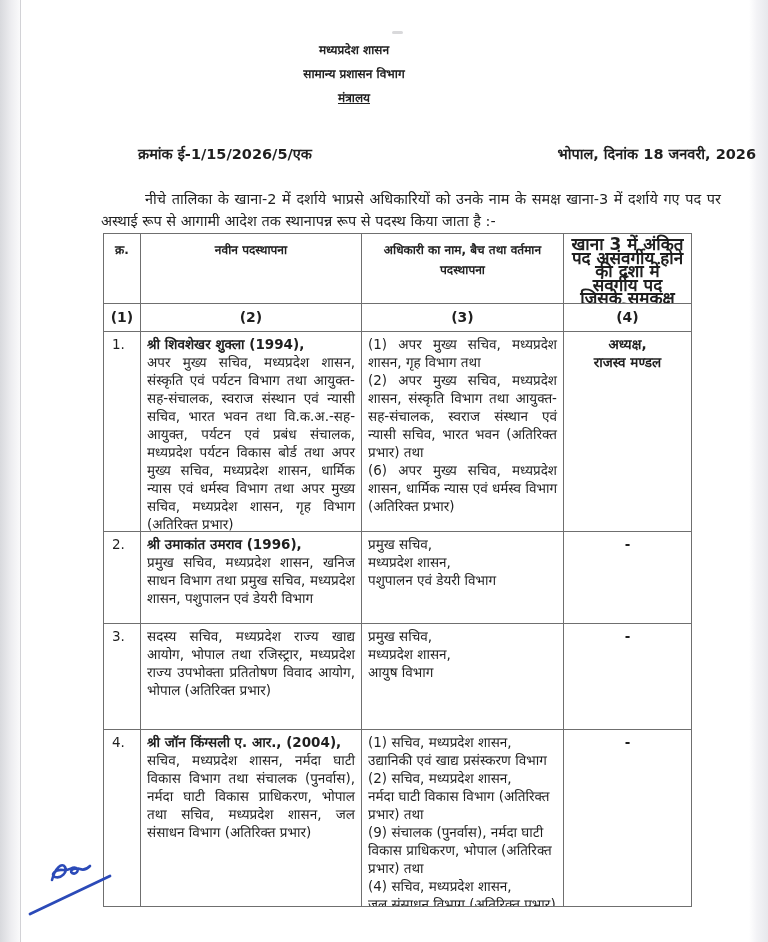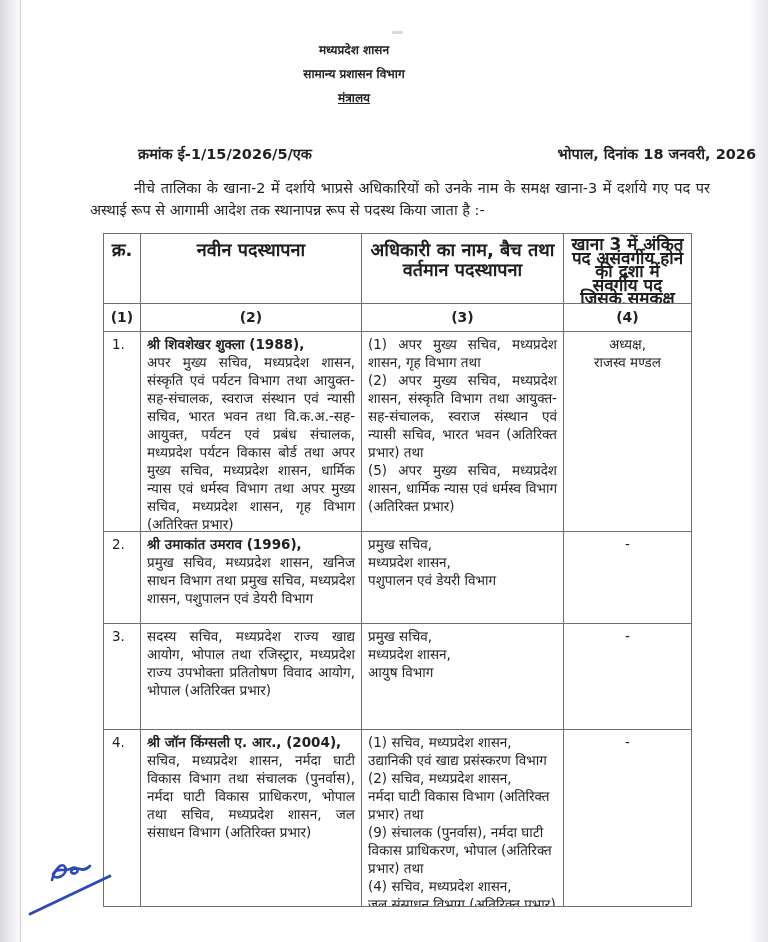--- a/index.html
+++ b/index.html
@@ -28,43 +28,43 @@
   }
   .doc-header .u{text-decoration:underline;}
   .ref-row{
     position:absolute;left:90px;top:143px;width:618px;
     display:flex;justify-content:space-between;
     font-weight:bold;font-size:14.5px;margin-left:48px;
   }
   .intro{
     position:absolute;left:90px;top:178px;width:620px;
     font-size:14.5px;line-height:21.5px;
-    text-align:justify;text-indent:44px;margin:0;
+    text-align:justify;text-indent:44px;margin:11px;
   }
   .order-table{
     position:absolute;left:103px;top:233px;width:588px;
     display:grid;
     grid-template-columns:37px 221px 202px 128px;
     grid-template-rows:70px 28px 200px 92px 106px 177px;
     border-top:1px solid #6f6f6f;border-left:1px solid #6f6f6f;
     font-size:13.5px;line-height:18px;
   }
   .tcell{
     border-right:1px solid #6f6f6f;border-bottom:1px solid #6f6f6f;
     padding:3px 6px;overflow:hidden;box-sizing:border-box;
     overflow-wrap:break-word;
   }
-  .thead{font-weight:bold;text-align:center;padding-top:6px;font-size:18px;line-height:20px;}
+  .thead{font-weight:bold;text-align:center;padding-top:6px;font-size:12px;line-height:20px;}
   .thead-small{font-size:17px;line-height:13.5px;padding-top:4px;}
   .tnum{font-weight:bold;text-align:center;font-size:14px;padding-top:4px;}
   .tsn{padding-left:8px;padding-right:2px;}
   .cname{font-weight:bold;}
   .cjust{text-align:justify;}
   .cpre{white-space:pre-line;}
-  .ccenter{text-align:center;}
+  .ccenter{text-align:center;font-weight:bold;}
   .signature{position:absolute;left:22px;top:852px;width:120px;height:78px;}
 </style>
 </head>
 <body>
 
 <div class="edge-left"></div>
 <div class="edge-right"></div>
 <div class="scan-smudge"></div>
 
 <div class="doc-header">
@@ -87,26 +87,26 @@
   <div class="tcell thead">अधिकारी का नाम, बैच तथा वर्तमान पदस्थापना</div>
   <div class="tcell thead thead-small">खाना 3 में अंकित पद असंवर्गीय होने की दशा में संवर्गीय पद जिसके समकक्ष घोषित किया गया</div>
 
   <div class="tcell tnum">(1)</div>
   <div class="tcell tnum">(2)</div>
   <div class="tcell tnum">(3)</div>
   <div class="tcell tnum">(4)</div>
 
   <div class="tcell tsn">1.</div>
   <div class="tcell">
-    <div class="cname">श्री शिवशेखर शुक्ला (1988),</div>
+    <div class="cname">श्री शिवशेखर शुक्ला (1994),</div>
     <div class="cjust">अपर मुख्य सचिव, मध्यप्रदेश शासन, संस्कृति एवं पर्यटन विभाग तथा आयुक्त-सह-संचालक, स्वराज संस्थान एवं न्यासी सचिव, भारत भवन तथा वि.क.अ.-सह-आयुक्त, पर्यटन एवं प्रबंध संचालक, मध्यप्रदेश पर्यटन विकास बोर्ड तथा अपर मुख्य सचिव, मध्यप्रदेश शासन, धार्मिक न्यास एवं धर्मस्व विभाग तथा अपर मुख्य सचिव, मध्यप्रदेश शासन, गृह विभाग (अतिरिक्त प्रभार)</div>
   </div>
   <div class="tcell cjust cpre">(1) अपर मुख्य सचिव, मध्यप्रदेश शासन, गृह विभाग तथा
 (2) अपर मुख्य सचिव, मध्यप्रदेश शासन, संस्कृति विभाग तथा आयुक्त-सह-संचालक, स्वराज संस्थान एवं न्यासी सचिव, भारत भवन (अतिरिक्त प्रभार) तथा
-(5) अपर मुख्य सचिव, मध्यप्रदेश शासन, धार्मिक न्यास एवं धर्मस्व विभाग (अतिरिक्त प्रभार)</div>
+(6) अपर मुख्य सचिव, मध्यप्रदेश शासन, धार्मिक न्यास एवं धर्मस्व विभाग (अतिरिक्त प्रभार)</div>
   <div class="tcell ccenter cpre">अध्यक्ष,
 राजस्व मण्डल</div>
 
   <div class="tcell tsn">2.</div>
   <div class="tcell">
     <div class="cname">श्री उमाकांत उमराव (1996),</div>
     <div class="cjust">प्रमुख सचिव, मध्यप्रदेश शासन, खनिज साधन विभाग तथा प्रमुख सचिव, मध्यप्रदेश शासन, पशुपालन एवं डेयरी विभाग</div>
   </div>
   <div class="tcell cpre">प्रमुख सचिव,
 मध्यप्रदेश शासन,

